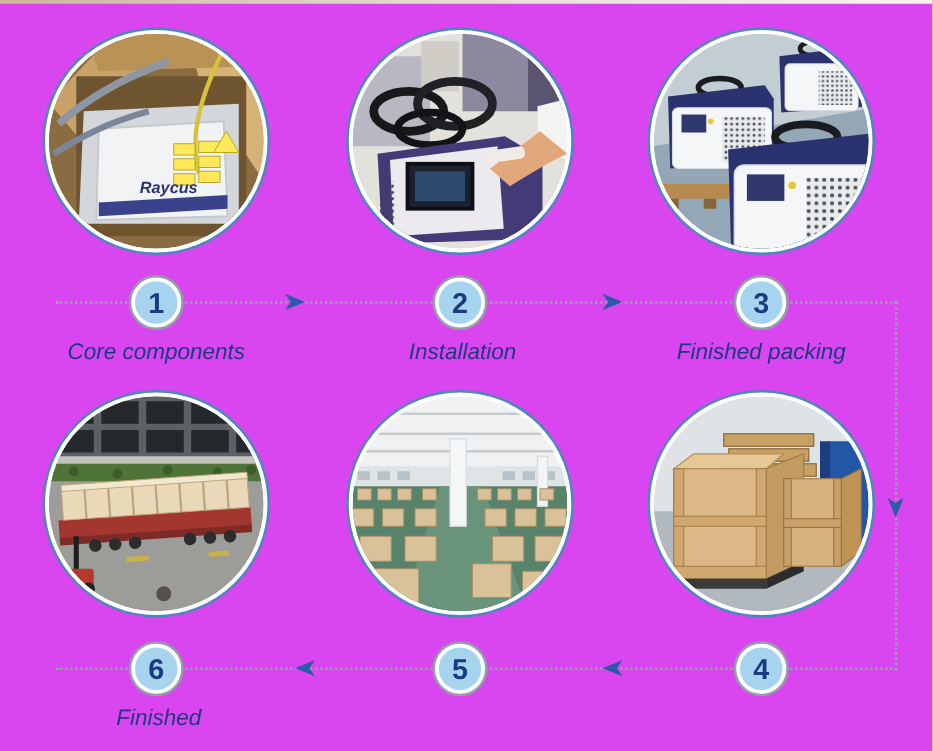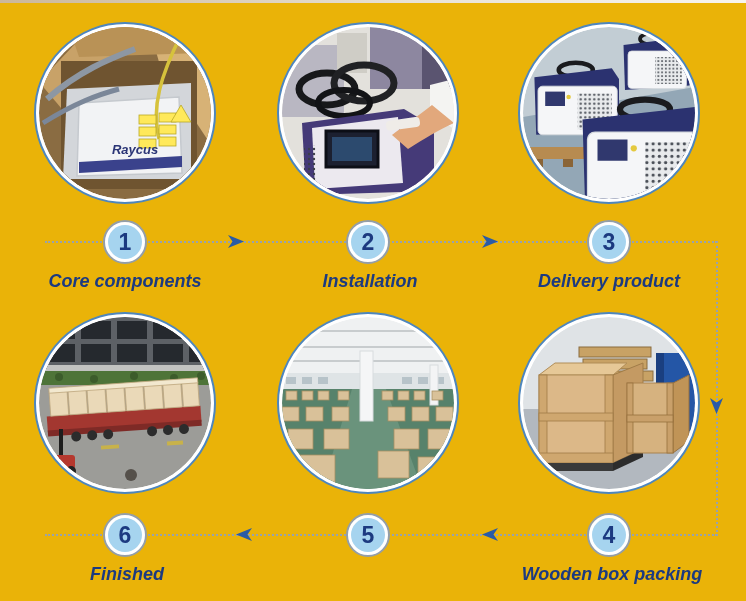--- a/index.html
+++ b/index.html
@@ -1,33 +1,33 @@
 <!DOCTYPE html>
 <html><head>
 <meta charset="utf-8">
 <style>
   html,body{margin:0;padding:0;background:#ffffff;}
-  .canvas{position:relative;width:746px;height:601px;background:#eab308;overflow:hidden;
+  .canvas{position:relative;width:746px;height:601px;background:#d946ef;overflow:hidden;
           font-family:"Liberation Sans",sans-serif;}
   .top-strip{position:absolute;left:0;top:0;width:746px;height:3px;
              background:linear-gradient(90deg,#cbb79a,#e8e2d6 55%,#f7f4ee);}
   .photo{position:absolute;width:172px;height:172px;border-radius:50%;
          border:2px solid #4e86bd;background:#ffffff;padding:3px;}
   .photo svg{display:block;width:172px;height:172px;border-radius:50%;}
   .dotline-h{position:absolute;height:0;border-top:2px dotted #98a2ac;z-index:1;}
   .dotline-v{position:absolute;width:0;border-left:2px dotted #98a2ac;z-index:1;}
   .arrow{position:absolute;z-index:2;}
   .badge{position:absolute;width:40px;height:40px;border-radius:50%;
          border:2px solid #939ea9;background:#ffffff;display:flex;
          align-items:center;justify-content:center;z-index:3;}
   .badge-inner{width:34px;height:34px;border-radius:50%;background:#a6d4ef;
          color:#1c3a80;font-weight:bold;font-size:23px;line-height:34px;
          display:flex;align-items:center;justify-content:center;}
   .step-label{position:absolute;width:244px;text-align:center;color:#1c3a80;
-         font-weight:bold;font-style:italic;font-size:18px;z-index:3;}
+         font-weight:normal;font-style:italic;font-size:18px;z-index:3;}
 </style>
 </head>
 <body>
 
 <div class="canvas">
   <div class="top-strip"></div>
 
   <div class="dotline-h" style="left:45px;top:241px;width:672px;"></div>
   <div class="dotline-v" style="left:716px;top:241px;height:295px;"></div>
   <div class="dotline-h" style="left:45px;top:534px;width:672px;"></div>
@@ -338,16 +338,15 @@
     </div>
   <div class="badge" style="left:346px;top:513px;">
       <div class="badge-inner">5</div>
     </div>
   <div class="badge" style="left:103px;top:513px;">
       <div class="badge-inner">6</div>
     </div>
 
   <div class="step-label" style="left:3px;top:271px;">Core components</div>
   <div class="step-label" style="left:248px;top:271px;">Installation</div>
-  <div class="step-label" style="left:487px;top:271px;">Delivery product</div>
-  <div class="step-label" style="left:490px;top:564px;">Wooden box packing</div>
+  <div class="step-label" style="left:487px;top:271px;">Finished packing</div>
   <div class="step-label" style="left:5px;top:564px;">Finished</div>
 </div>
 
 </body></html>

